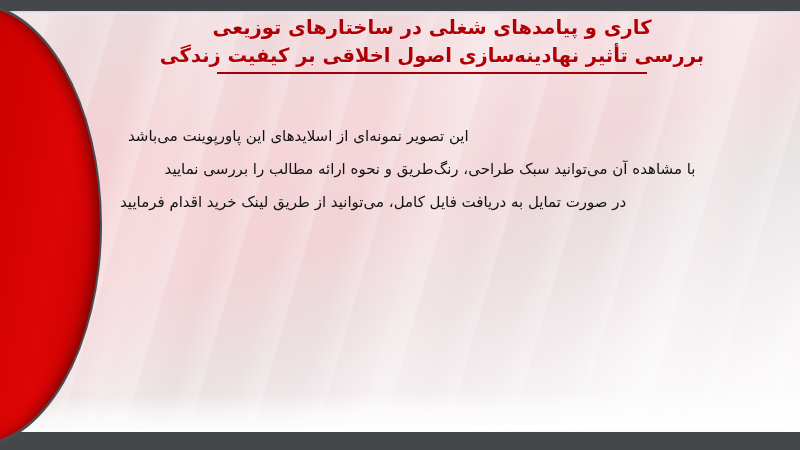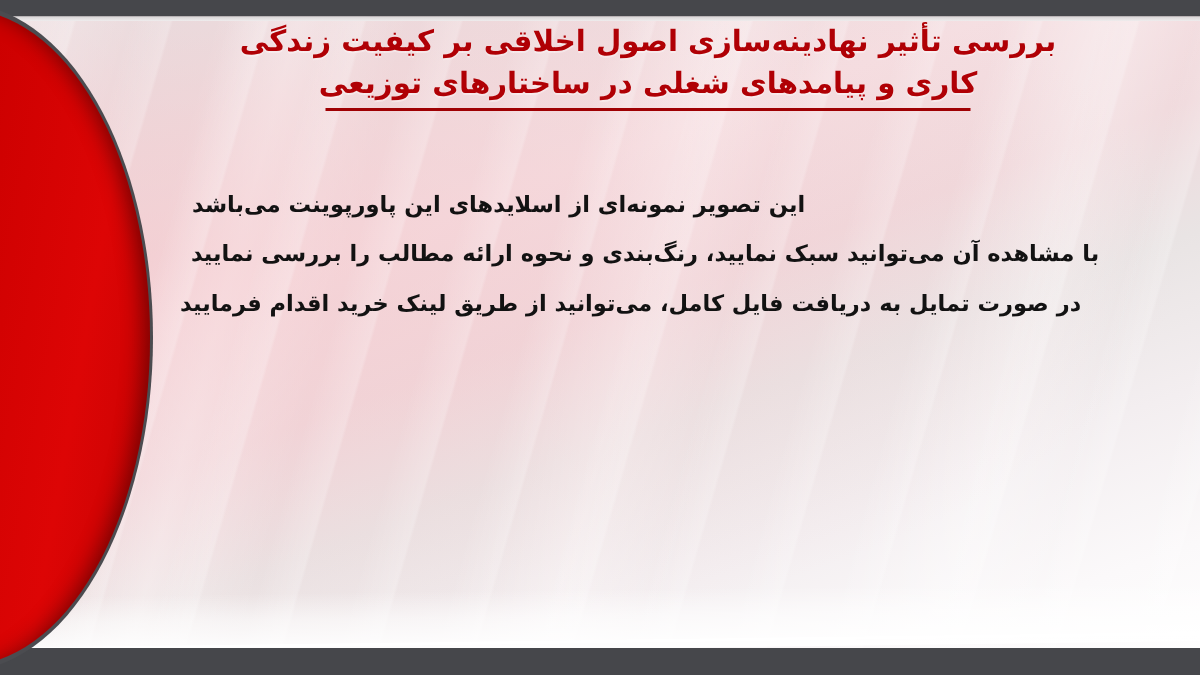--- a/index.html
+++ b/index.html
@@ -174,21 +174,21 @@
     right: 60px;
     top: 120px;
     width: 620px;
     direction: rtl;
     text-align: center;
   }
   .body-line {
     color: #121212;
     font-size: 15px;
     line-height: 33px;
-    font-weight: bold;
+    font-weight: normal;
     white-space: nowrap;
   }
   .body-line.l1 { text-align: left; padding-left: 8px; }
   .body-line.l2 { text-align: center; }
   .body-line.l3 { text-align: left; }
 </style>
 </head>
 <body>
 
 <div id="slide">
@@ -202,24 +202,24 @@
 
   <div class="bottom-band"></div>
   <div class="bottom-edge-line"></div>
   <div class="frame-bottom"></div>
 
   <div class="red-shape-outline"></div>
   <div class="red-shape"></div>
   <div class="red-shape-inner-shadow"></div>
 
   <div class="title-block">
+    <div class="title-line">کاری و پیامدهای شغلی در ساختارهای توزیعی</div>
     <div class="title-line">بررسی تأثیر نهادینه‌سازی اصول اخلاقی بر کیفیت زندگی</div>
-    <div class="title-line">کاری و پیامدهای شغلی در ساختارهای توزیعی</div>
     <div class="title-rule"></div>
   </div>
 
   <div class="body-block">
     <div class="body-line l1">این تصویر نمونه‌ای از اسلایدهای این پاورپوینت می‌باشد</div>
-    <div class="body-line l2">با مشاهده آن می‌توانید سبک نمایید، رنگ‌بندی و نحوه ارائه مطالب را بررسی نمایید</div>
+    <div class="body-line l2">با مشاهده آن می‌توانید سبک طراحی، رنگ‌طریق و نحوه ارائه مطالب را بررسی نمایید</div>
     <div class="body-line l3">در صورت تمایل به دریافت فایل کامل، می‌توانید از طریق لینک خرید اقدام فرمایید</div>
   </div>
 
 </div>
 
 </body></html>

